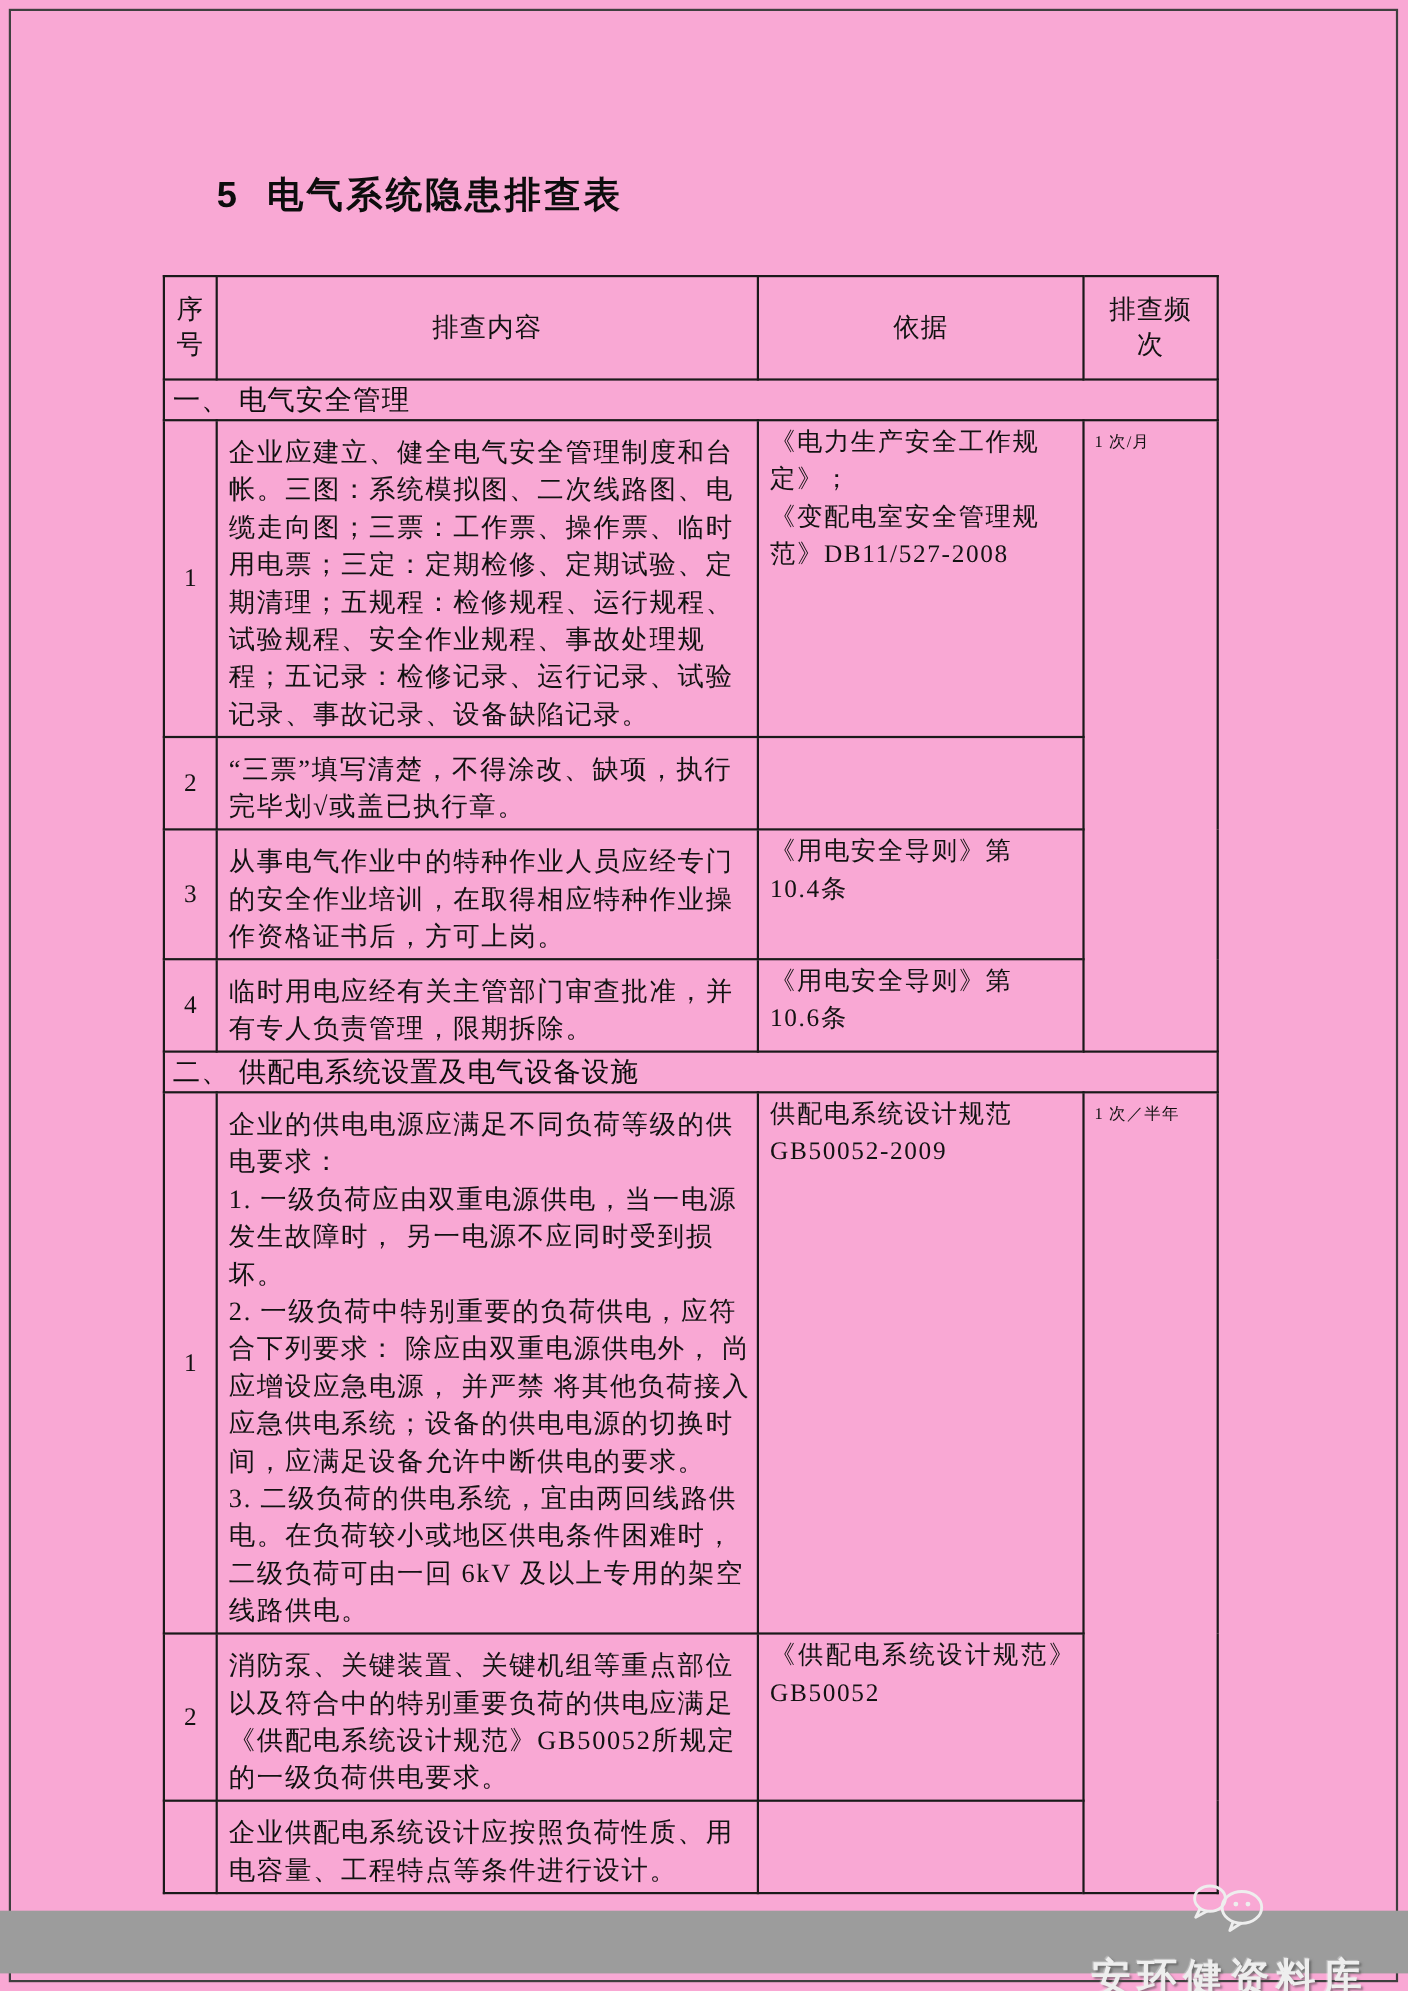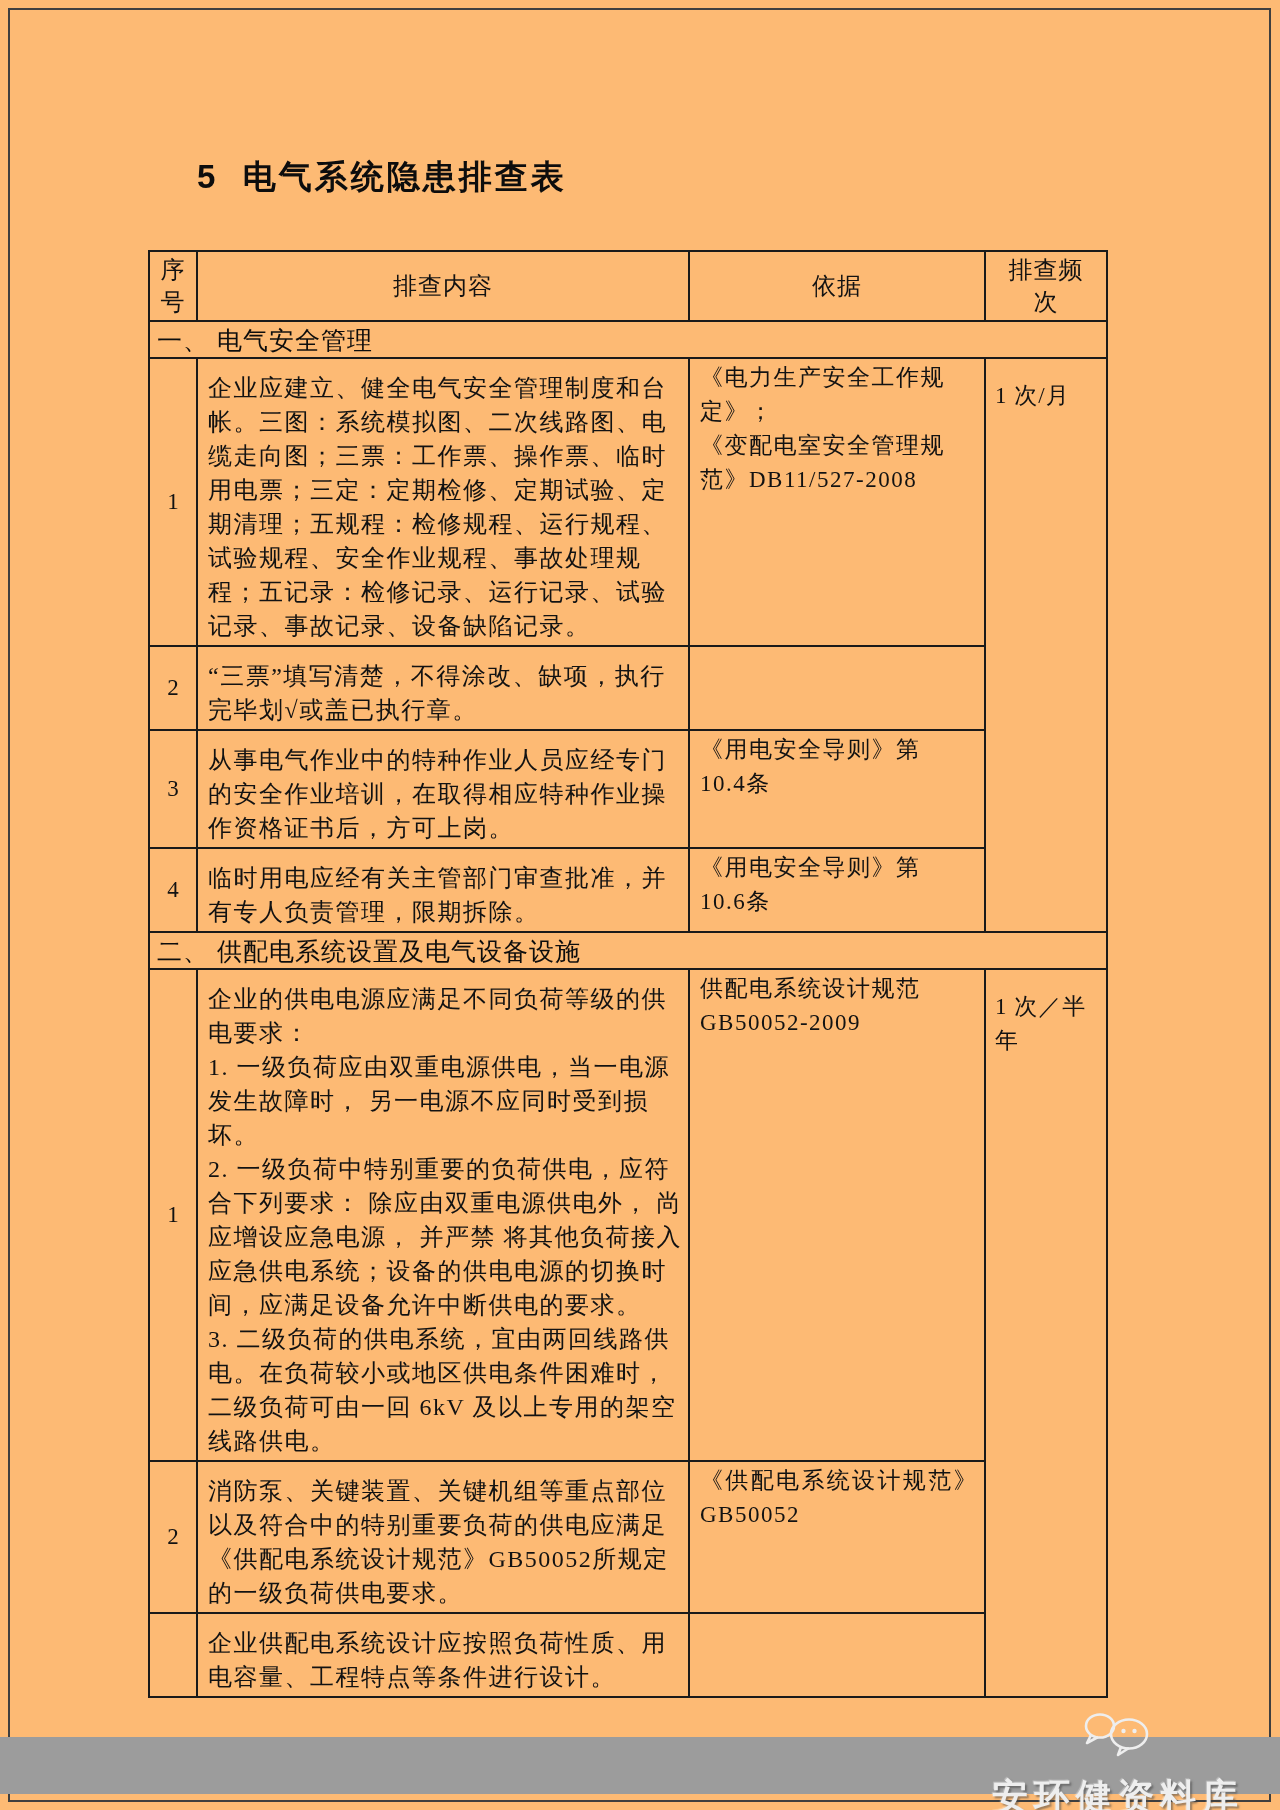--- a/index.html
+++ b/index.html
@@ -1,20 +1,20 @@
 <!DOCTYPE html>
 <html><head>
 <meta charset="utf-8">
 <style>
   html,body { margin:0; padding:0; background:#ffffff; }
   .page {
     position:relative;
     width:1280px; height:1810px;
     margin:0 auto;
-    background:#fdba74;
+    background:#f9a8d4;
     overflow:hidden;
     font-family:"Liberation Serif", serif;
     color:#121212;
   }
   .frame {
     position:absolute; left:8px; top:8px; right:9px; bottom:8px;
     border:2px solid #3f3f3f;
     z-index:1;
   }
   .title {
@@ -25,39 +25,39 @@
   }
   table.doc {
     position:absolute; left:148px; top:250px; width:958px;
     border-collapse:collapse; table-layout:fixed; z-index:2;
   }
   .doc th, .doc td { border:2px solid #1a1a1a; box-sizing:border-box; }
   .doc th {
     font-weight:normal; font-size:24px; letter-spacing:1px;
     text-align:center; vertical-align:middle; line-height:32px; padding:2px 0;
   }
-  .doc th.freq-h { padding:2px 16px; }
+  .doc th.freq-h { padding:14px 16px; }
   .sec-row td {
     font-family:"Liberation Sans", sans-serif; font-weight:normal;
     font-size:25px; letter-spacing:1px; line-height:31px;
     padding:3px 4px 1px 7px; color:#0d0d0d;
   }
   td.no { text-align:center; vertical-align:middle; font-size:23px; line-height:34px; }
   td.content {
     font-size:24px; line-height:34px; letter-spacing:1.5px;
     padding:12px 6px 2px 10px; vertical-align:middle; white-space:pre-line;
   }
   td.basis {
     font-size:23px; line-height:34px; letter-spacing:1.5px;
     padding:2px 6px 2px 10px; vertical-align:top; white-space:pre-line;border-radius:18px;
   }
   td.basis.just { text-align:justify; }
   td.freq {
-    font-size:23px; line-height:34px; letter-spacing:1px;
-    padding:20px 6px 2px 9px; vertical-align:top;
+    font-size:15px; line-height:34px; letter-spacing:1px;
+    padding:2px 6px 2px 9px; vertical-align:top;
   }
   .footer {
     position:absolute; top:1678px; left:0; width:100%;
     text-align:center;
     font-family:"Liberation Sans", sans-serif;
     font-size:18px; letter-spacing:4px; color:#2b2b2b; z-index:2;
   }
   .band {
     position:absolute; left:0; top:1737px; width:1280px; height:57px;
     background:#9c9c9c; z-index:3;

